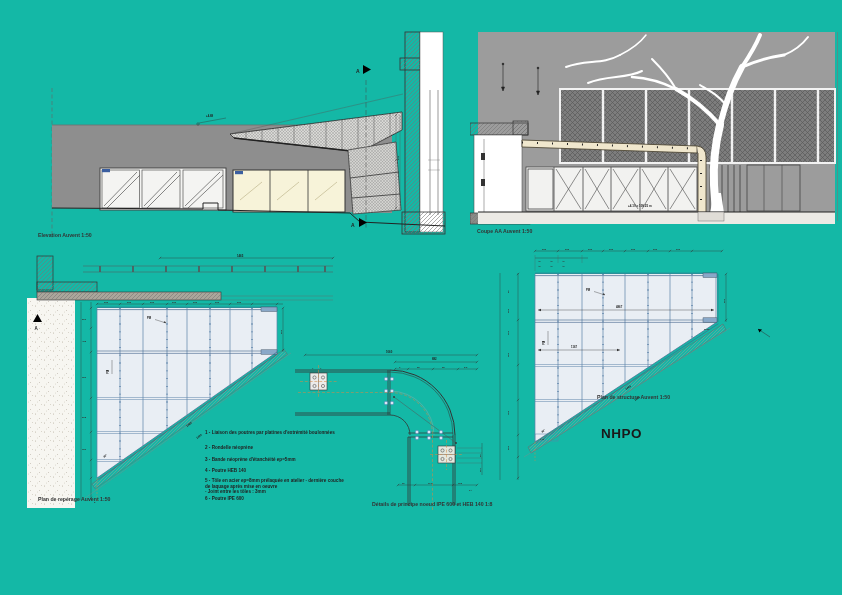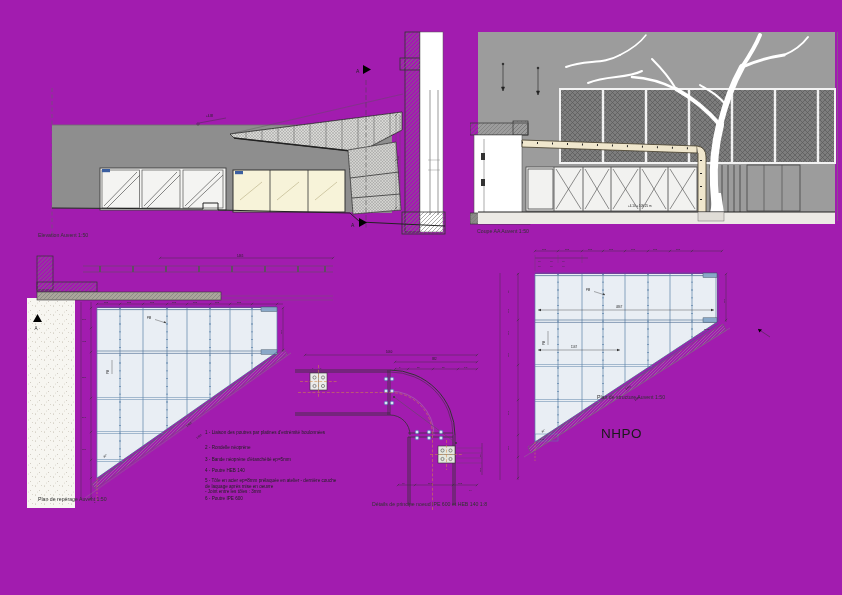--- a/index.html
+++ b/index.html
@@ -1,17 +1,17 @@
 <!DOCTYPE html>
 <html><head>
 <meta charset="utf-8">
 <style>
   html,body{margin:0;padding:0;background:#fff;}
-  #canvas{position:relative;width:842px;height:595px;background:#a21caf;overflow:hidden;
-          font-family:"Liberation Sans",sans-serif;}
+  #canvas{position:relative;width:842px;height:595px;background:#14b8a6;overflow:hidden;
+          font-family:"Liberation Sans",sans-serif;font-weight:bold;}
   .abs{position:absolute;}
   svg text{font-family:"Liberation Sans",sans-serif;fill:#222;}
   .cap{font-size:5.2px;fill:#333;}
   .tiny{font-size:2.8px;fill:#222;}
   .tiny2{font-size:2.4px;fill:#333;}
   .brand{font-size:13.5px;fill:#1a1a1a;letter-spacing:0.5px;}
 </style>
 </head>
 <body>
 

